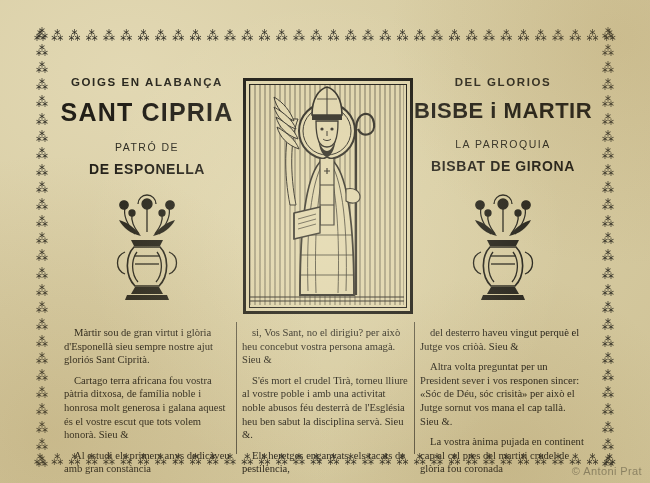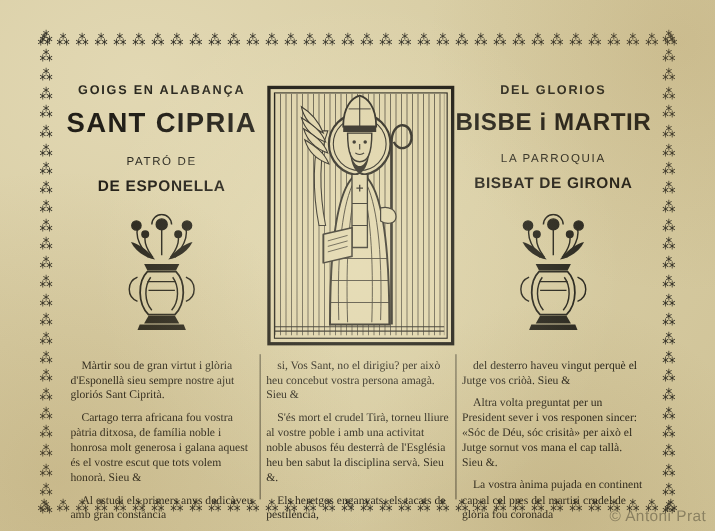--- a/index.html
+++ b/index.html
@@ -197,21 +197,21 @@
   }
   .rule-v.a { left: 178px; }
   .rule-v.b { left: 356px; }
 
   
   #credit {
     position: absolute;
     right: 8px;
     bottom: 6px;
     font-family: "Liberation Sans", sans-serif;
-    font-size: 14px;
+    font-size: 11px;
     color: rgba(60,55,40,0.45);
     z-index: 8;
     letter-spacing: .4px;
   }
 </style>
 </head>
 <body>
 
 <div id="sheet">
 

